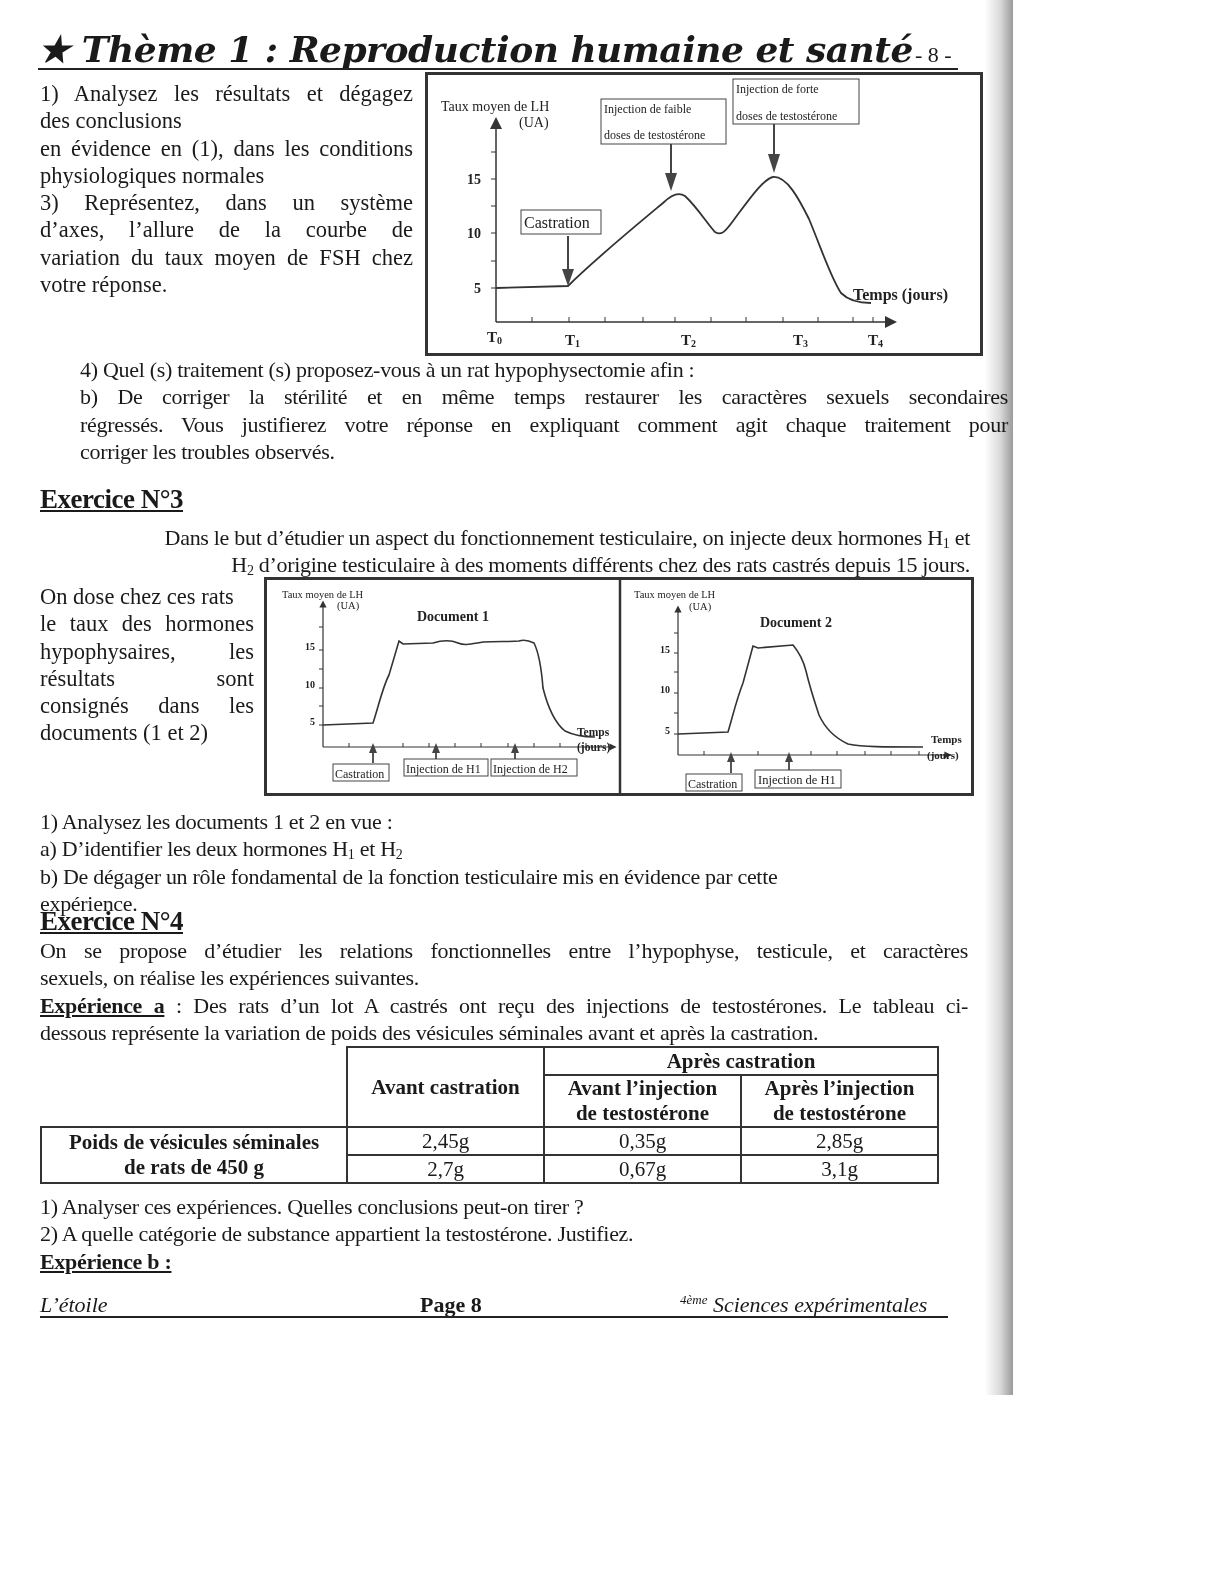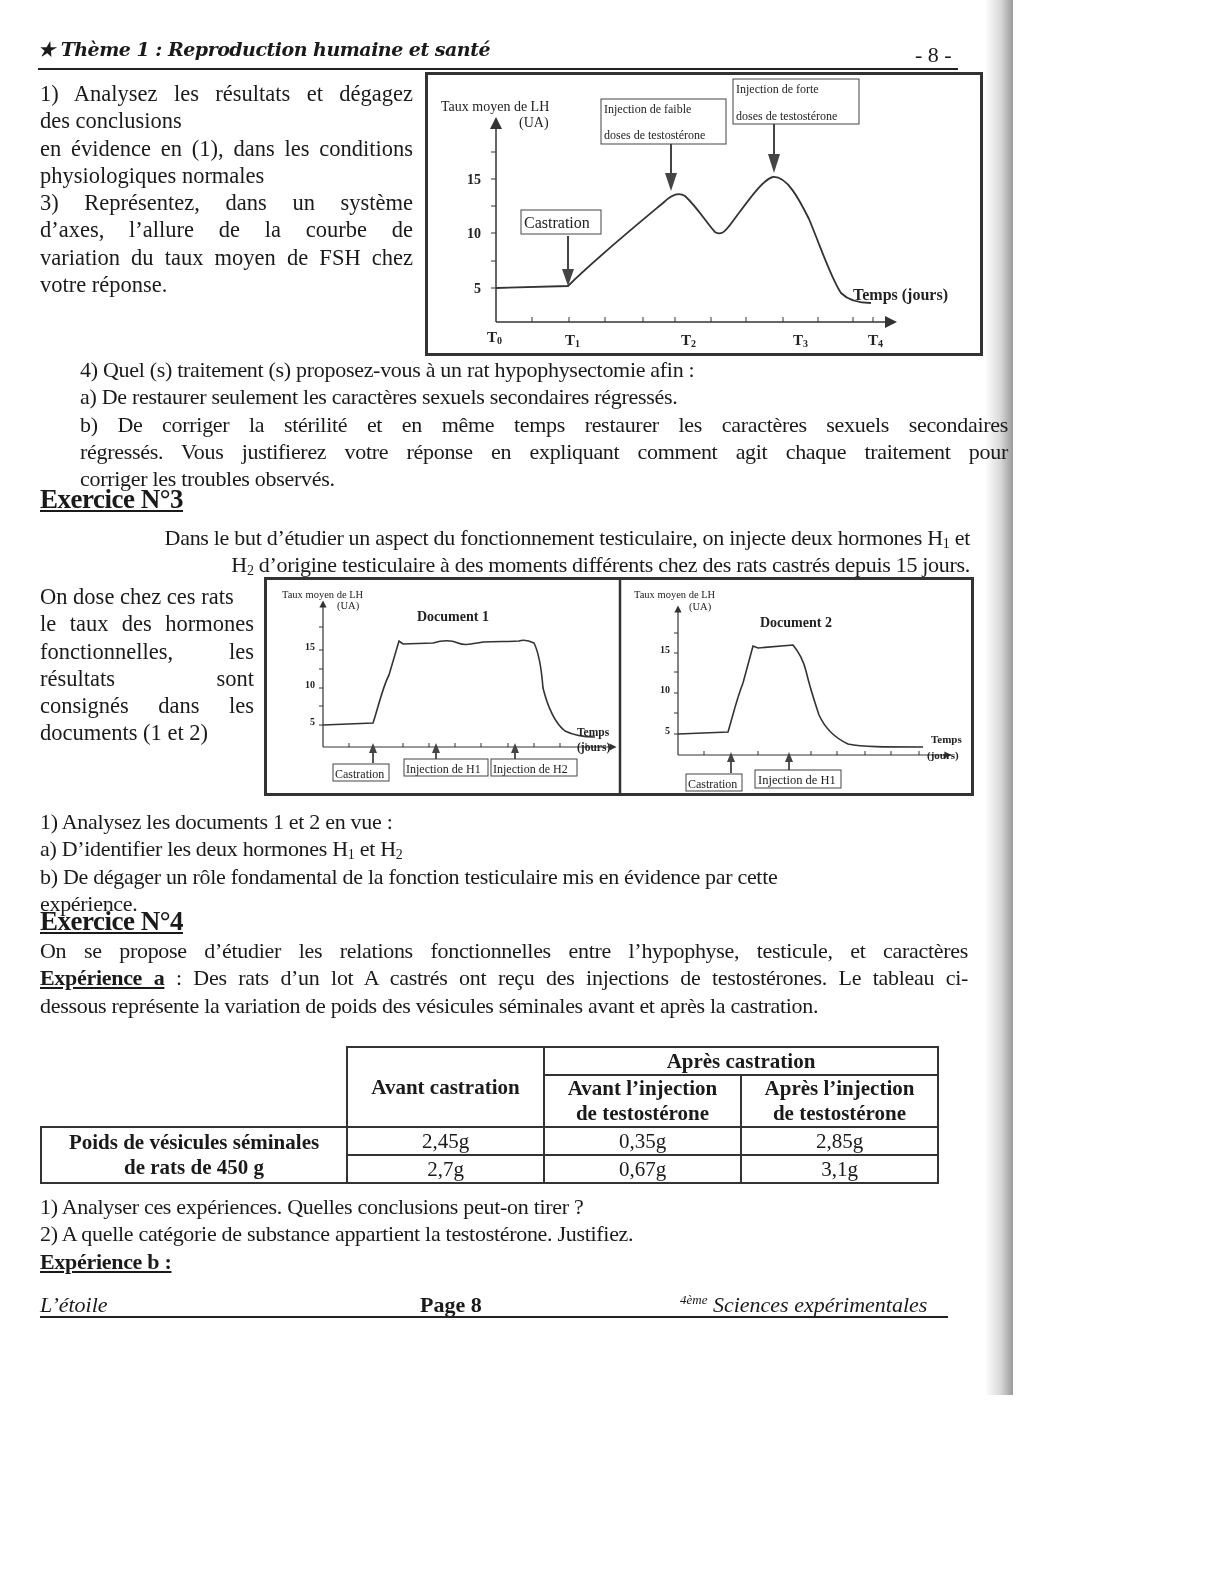--- a/index.html
+++ b/index.html
@@ -1,21 +1,21 @@
 <!DOCTYPE html>
 <html><head>
 <meta charset="utf-8">
 <style>
   html, body { margin:0; padding:0; }
   body { width:1224px; height:1584px; background:#ffffff; position:relative; overflow:hidden;
          font-family:"Liberation Serif", serif; color:#1a1a1a; }
   .page-shadow { position:absolute; left:985px; top:0; width:28px; height:1395px;
          background:linear-gradient(to right, rgba(255,255,255,0) 0%, #d9d9d9 55%, #9a9a9a 100%); }
   .abs { position:absolute; }
-  .header-title { left:38px; top:38px; font-size:19px; font-weight:bold; font-style:italic;
+  .header-title { left:38px; top:28px; font-size:36px; font-weight:bold; font-style:italic;
          font-family:"DejaVu Serif", serif; letter-spacing:-0.5px; }
   .header-rule { left:38px; top:68px; width:920px; height:2px; background:#222; }
   .page-num { left:915px; top:42px; font-size:22px; }
   .txt { font-size:22.5px; line-height:27.3px; }
   .just { text-align:justify; text-align-last:justify; }
   .cond { font-family:"Liberation Serif", serif; font-size:22px; line-height:27.3px; letter-spacing:-0.3px; }
   .ex-title { font-size:27px; font-weight:bold; text-decoration:underline; letter-spacing:-0.5px; }
   sub { font-size:14px; vertical-align:-3px; line-height:0; }
   .fig { border:3px solid #333; background:#fff; }
   svg text { font-family:"Liberation Serif", serif; fill:#222; }
@@ -110,35 +110,34 @@
     <rect x="730" y="76" width="126" height="45" fill="#fff" stroke="#444" stroke-width="1"></rect>
     <text x="733" y="90" font-size="12">Injection de forte</text>
     <text x="733" y="117" font-size="12">doses de testostérone</text>
     <line x1="771" y1="121" x2="771" y2="153" stroke="#444" stroke-width="2"></line>
     <path d="M765,151 L777,151 L771,170 z" fill="#444"></path>
   </svg>
 </div>
 
 <div class="abs cond" style="left:40px; top:356px; width:928px;margin-left:40px;">
   <div>4) Quel (s) traitement (s) proposez-vous à un rat hypophysectomie afin :</div>
-  <div>a) De restaurer seulement les caractères sexuels secondaires régressés.</div>
   <div class="just">b) De corriger la stérilité et en même temps restaurer les caractères sexuels secondaires</div>
   <div class="just">régressés. Vous justifierez votre réponse en expliquant comment agit chaque traitement pour</div>
   <div>corriger les troubles observés.</div>
 </div>
 
 <div class="abs ex-title" style="left:40px; top:484px;">Exercice N°3</div>
 <div class="abs cond" style="left:40px; top:524px; width:930px;text-align:right;">
   <div><span>Dans le but d’étudier un aspect du fonctionnement testiculaire, on injecte deux hormones H</span><sub>1</sub><span> et</span></div>
   <div><span>H</span><sub>2</sub><span> d’origine testiculaire à des moments différents chez des rats castrés depuis 15 jours.</span></div>
 </div>
 <div class="abs txt" style="left:40px; top:583px; width:214px;">
   <div>On dose chez ces rats</div>
   <div class="just">le taux des hormones</div>
-  <div class="just">fonctionnelles, les</div>
+  <div class="just">hypophysaires, les</div>
   <div class="just">résultats sont</div>
   <div class="just">consignés dans les</div>
   <div>documents (1 et 2)</div>
 </div>
 
 <div class="abs fig" style="left:264px; top:577px; width:704px; height:213px;">
   <svg width="704" height="213" viewBox="264 577 704 213">
     <defs>
       <marker id="ah2" markerWidth="6" markerHeight="6" refX="3" refY="3" orient="auto">
           <path d="M0,0 L6,3 L0,6 z" fill="#333"></path>
@@ -231,20 +230,21 @@
 <div class="abs cond" style="left:40px; top:796px; width:930px;margin-top:12px;">
   <div>1) Analysez les documents 1 et 2 en vue :</div>
   <div><span>a) D’identifier les deux hormones H</span><sub>1</sub><span> et H</span><sub>2</sub></div>
   <div>b) De dégager un rôle fondamental de la fonction testiculaire mis en évidence par cette</div>
   <div>expérience.</div>
 </div>
 
 <div class="abs ex-title" style="left:40px; top:906px;">Exercice N°4</div>
 <div class="abs cond" style="left:40px; top:937px; width:928px;">
   <div class="just">On se propose d’étudier les relations fonctionnelles entre l’hypophyse, testicule, et caractères</div>
+  <div>sexuels, on réalise les expériences suivantes.</div>
   <div class="just"><b style="text-decoration:underline">Expérience a</b><span> : Des rats d’un lot A castrés ont reçu des injections de testostérones. Le tableau ci-</span></div>
   <div>dessous représente la variation de poids des vésicules séminales avant et après la castration.</div>
 </div>
 
 <table class="res">
   <tbody>
       <tr>
     <td class="blank" rowspan="2" style="width:305px; border-bottom:2.5px solid #333;"></td>
     <td rowspan="2" class="hd" style="width:195px;">Avant castration</td>
     <td colspan="2" class="hd">Après castration</td>

